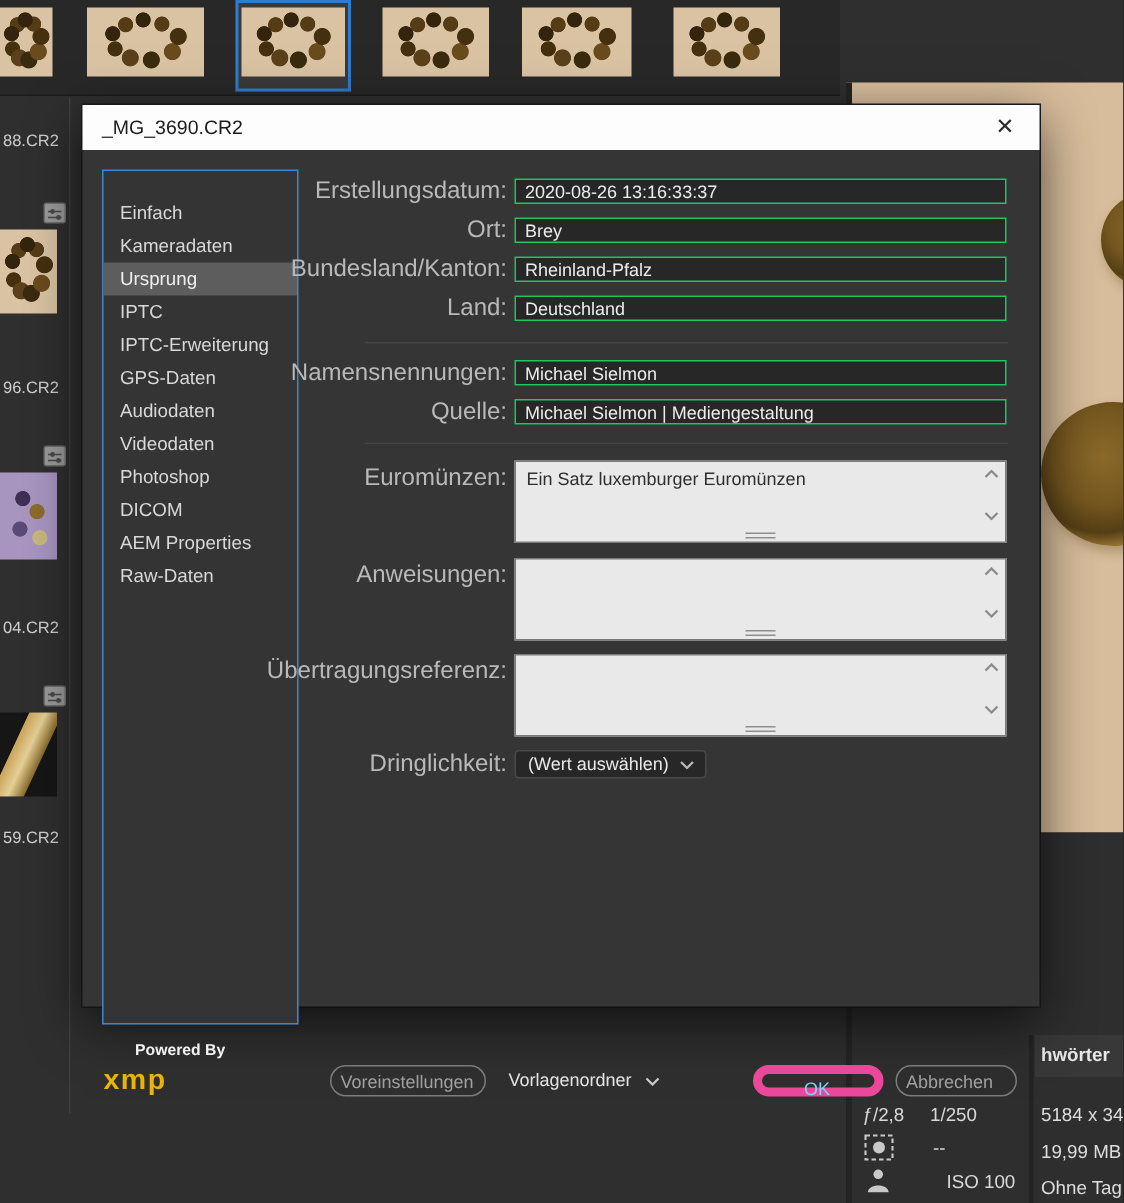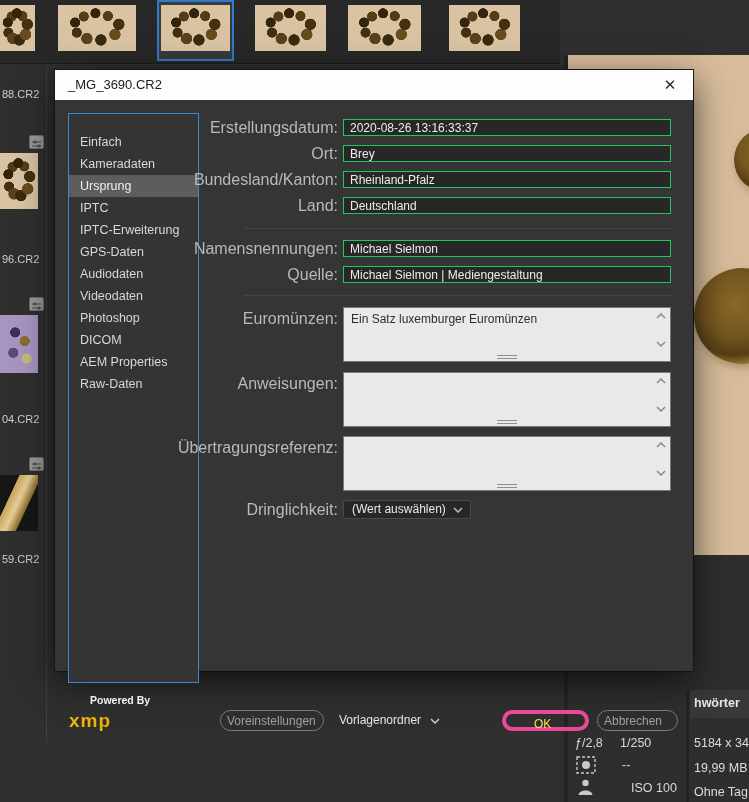--- a/index.html
+++ b/index.html
@@ -75,21 +75,21 @@
   .dropdown{left:288px;top:430px;width:128px;height:19px;background:#272727;border:1px solid #4a4a4a;border-radius:3px;
     color:#e9e9e9;font-size:12px;line-height:17px;padding-left:8px;cursor:pointer;}
   .dd-chev{position:absolute;right:7px;top:6px;}
 
   .powered{left:35px;top:624px;font-size:10.5px;font-weight:bold;color:#f2f2f2;}
   .xmp{left:14px;top:637px;font-size:19px;font-weight:800;color:#eab308;letter-spacing:1px;line-height:27px;}
 
   .pill{position:absolute;height:21px;border-radius:11px;background:transparent;font-size:12px;line-height:19px;
     text-align:left;cursor:pointer;}
   .btn-gray{border:1px solid #7c7c7c;color:#a0a0a0;}
-  .btn-ok{border:4px solid #ec4899;color:#fde047;padding-left:28px;}
+  .btn-ok{border:6px solid #ec4899;color:#7dd3fc;padding-left:28px;}
   .flatbtn{position:absolute;height:21px;font-size:12px;line-height:21px;color:#e4e4e4;cursor:pointer;}
 </style>
 </head>
 <body>
 
 <div class="screen">
 
   <div class="abs topstrip">
     <div class="tile coins-tile" style="left:0;width:35px;"></div>
     <div class="tile coins-tile" style="left:58px;width:78px;"></div>

